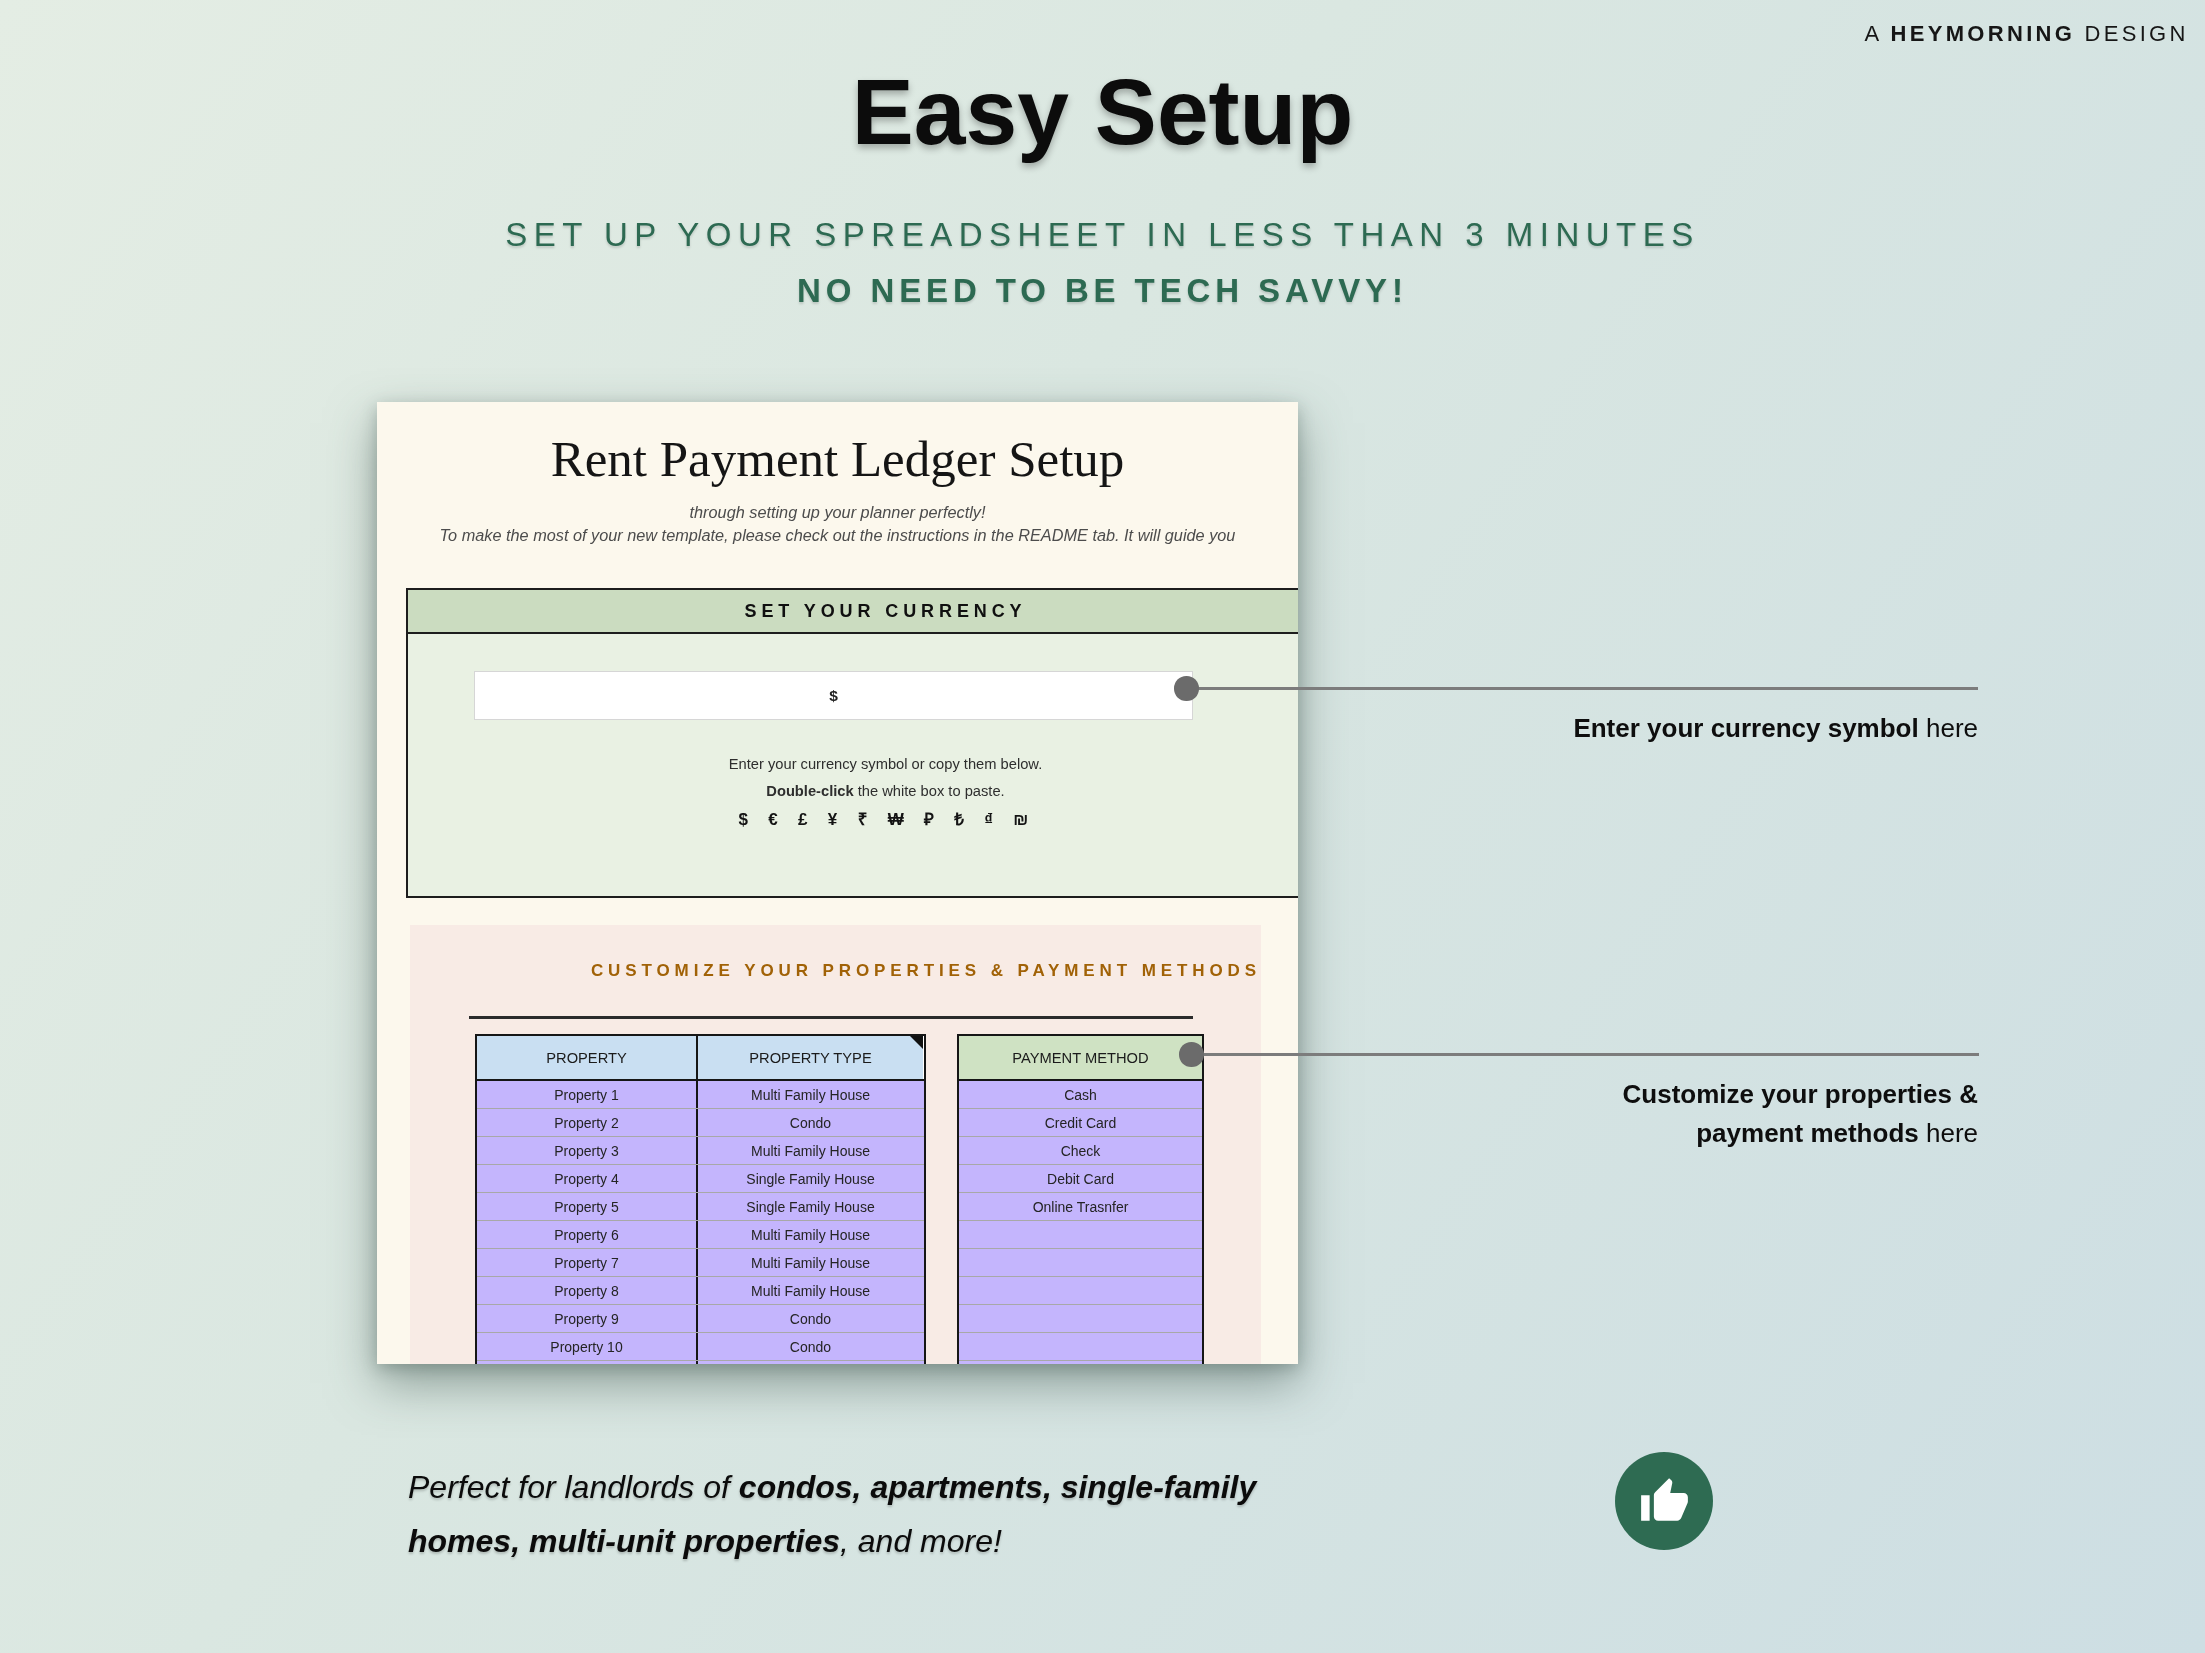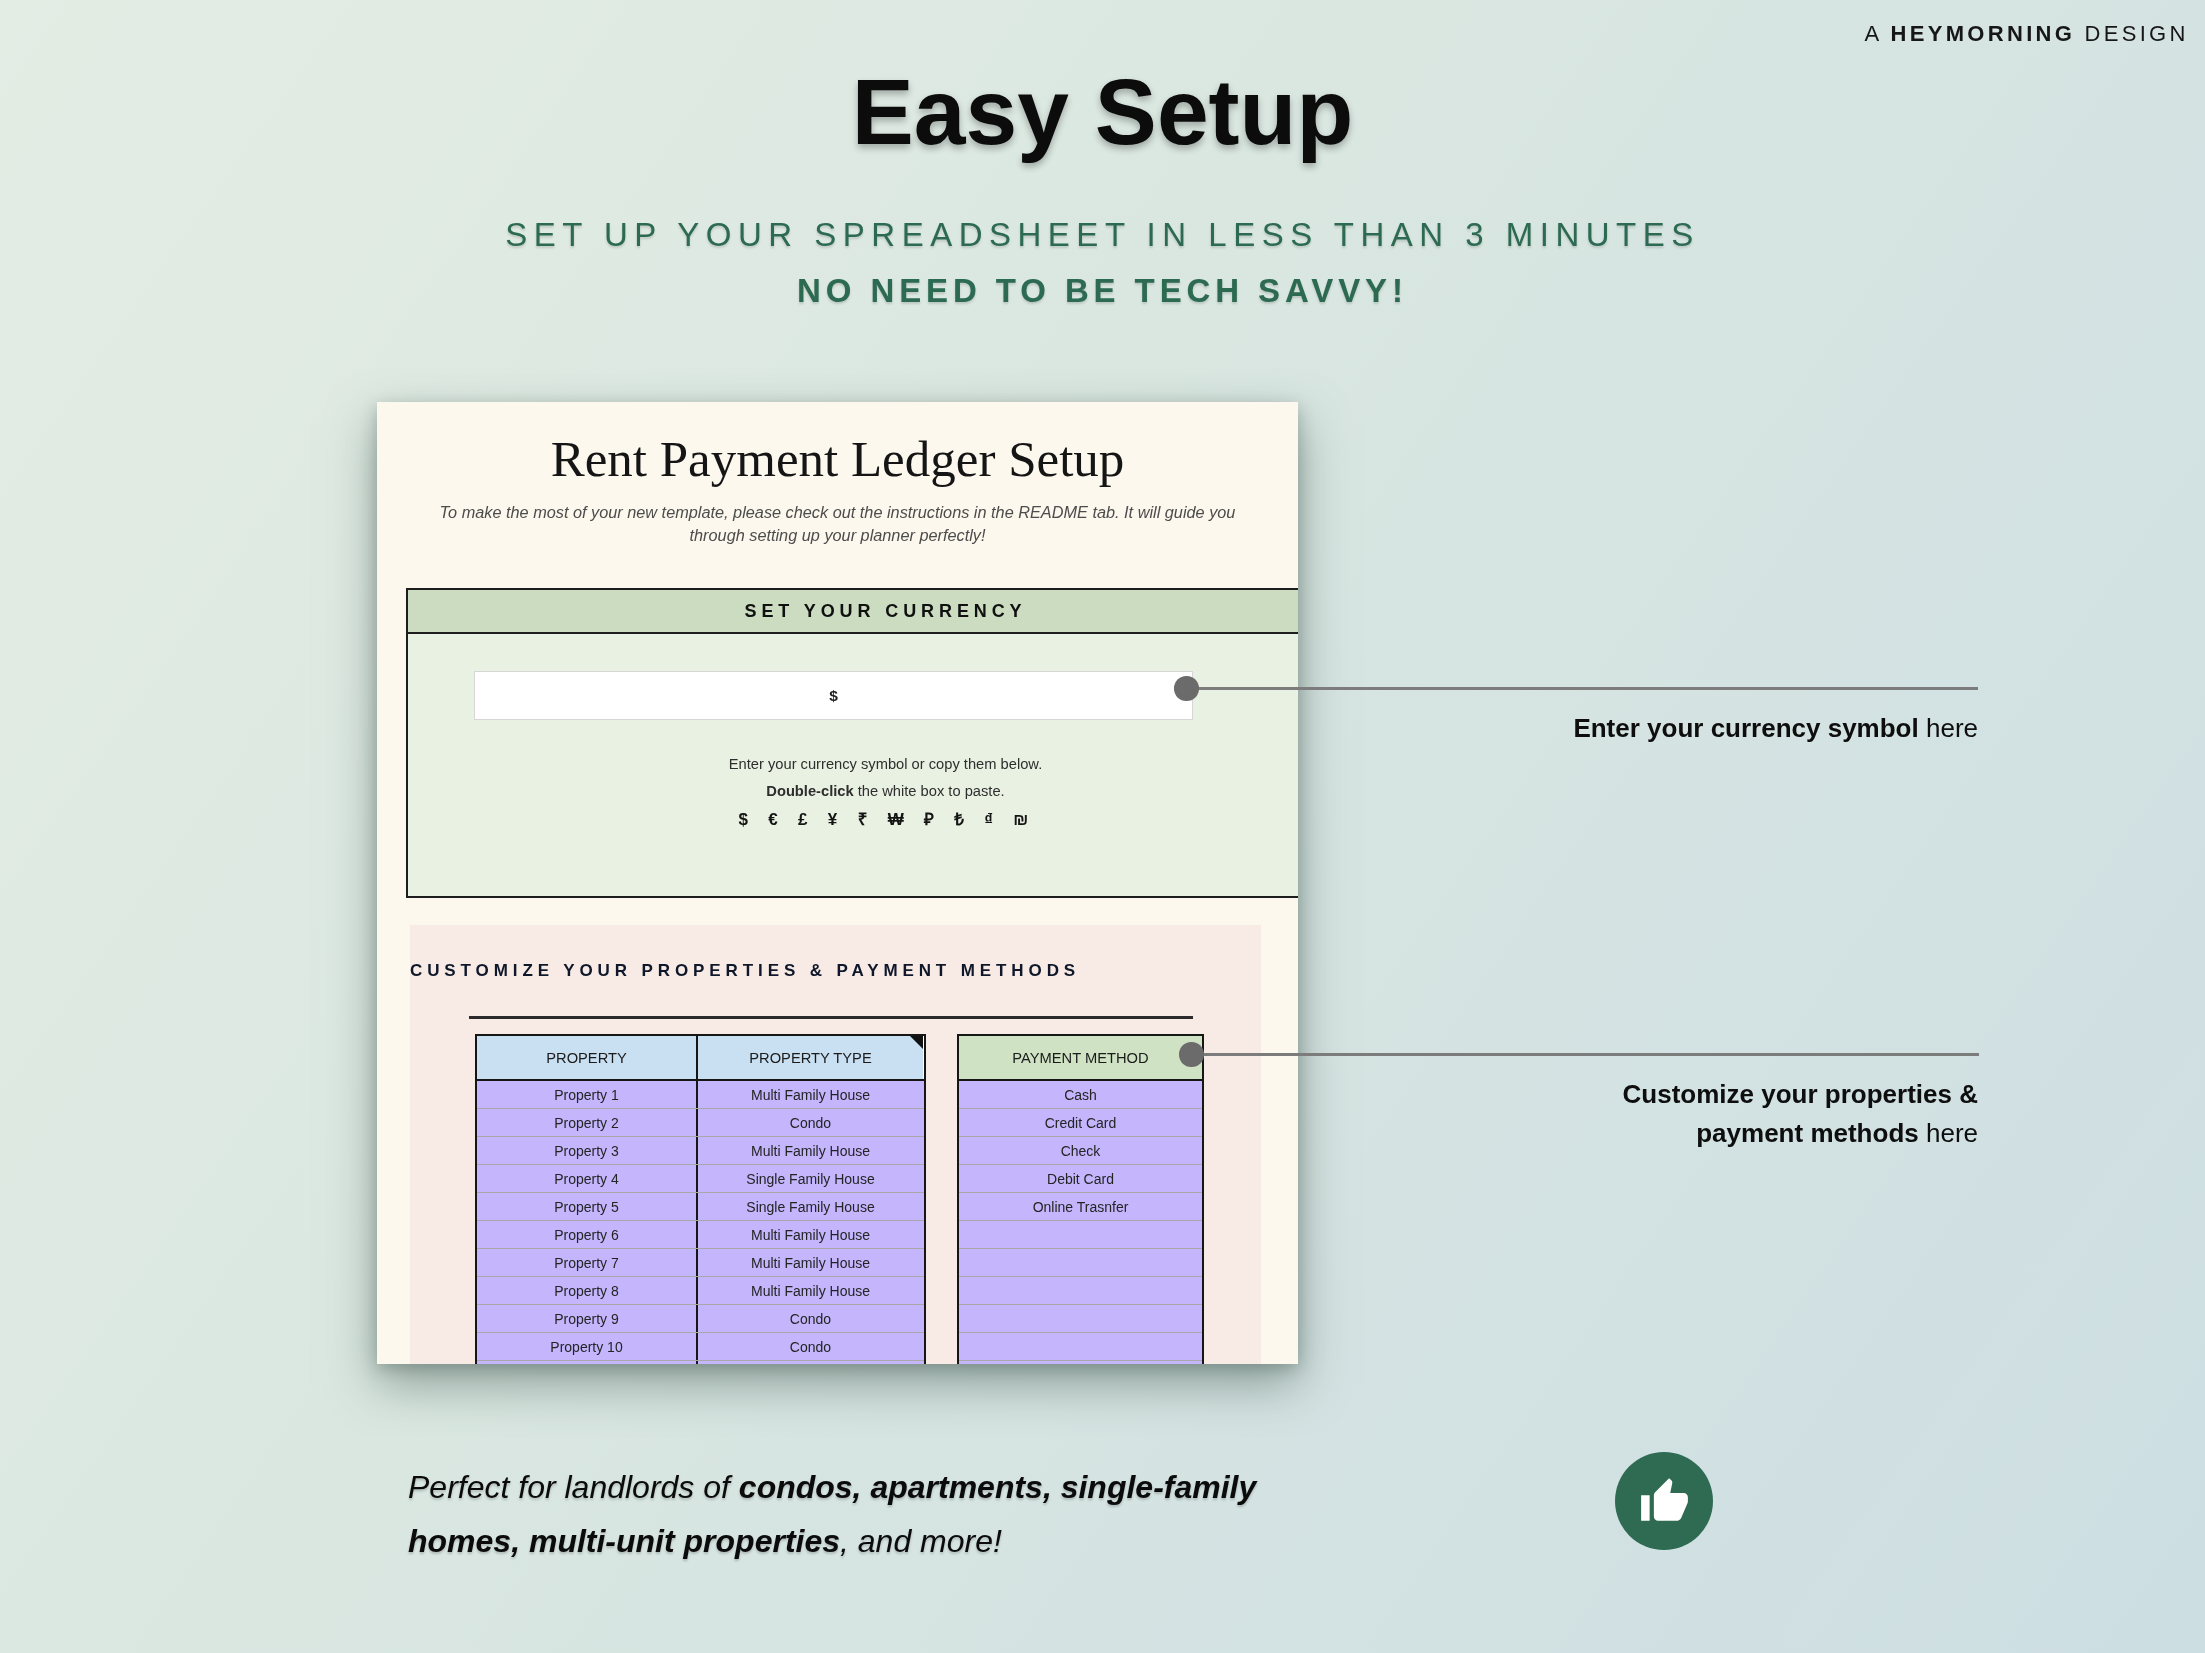--- a/index.html
+++ b/index.html
@@ -38,22 +38,22 @@
   .currency-input{position:absolute;left:66px;top:81px;width:719px;height:49px;background:#fff;
                   border:0.8px solid #d6d6d6;box-sizing:border-box;
                   display:flex;align-items:center;justify-content:center;font-size:15.5px;font-weight:700;color:#222;}
   .help1{position:absolute;top:166px;width:100%;text-align:center;font-size:14.7px;color:#2e2e2e;}
   .help2{position:absolute;top:193px;width:100%;text-align:center;font-size:14.7px;color:#2e2e2e;}
   .help2 b{font-weight:700;}
   .symbols{position:absolute;top:217px;width:100%;text-align:center;
            font-size:17px;font-weight:700;letter-spacing:4.1px;word-spacing:7.4px;color:#141414;}
 
   .pink{position:absolute;left:33px;top:523px;width:851px;height:439px;background:#f8ebe5;}
-  .customize-header{position:absolute;top:36px;width:100%;text-align:left;
-                    font-size:17px;font-weight:700;letter-spacing:4.9px;color:#0f172a;}
+  .customize-header{position:absolute;top:36px;width:100%;text-align:right;
+                    font-size:17px;font-weight:700;letter-spacing:4.9px;color:#a16207;}
   .rule{position:absolute;left:59px;top:91px;width:724px;height:2.5px;background:#2b2b2b;}
 
   .ptable{position:absolute;left:65px;top:109px;width:451px;border:2.5px solid #161616;
           box-sizing:border-box;background:#fff;}
   .paytable{position:absolute;left:547px;top:109px;width:247px;border:2.5px solid #161616;
             box-sizing:border-box;background:#fff;}
   .thead{display:flex;height:43px;border-bottom:2.5px solid #161616;font-size:14.7px;color:#1b1b1b;}
   .thead .hc{display:flex;align-items:center;justify-content:center;box-sizing:border-box;position:relative;}
   .ptable .hc{background:#c9dff2;}
   .ptable .hc.c1{width:219px;}
@@ -95,22 +95,22 @@
 
   <div class="brand"><span>A </span><b>HEYMORNING</b><span> DESIGN</span></div>
 
   <h1 class="title">Easy Setup</h1>
   <div class="sub1">SET UP YOUR SPREADSHEET IN LESS THAN 3 MINUTES</div>
   <div class="sub2">NO NEED TO BE TECH SAVVY!</div>
 
   <div class="card">
     <div class="card-title">Rent Payment Ledger Setup</div>
     <div class="card-intro">
+      <span class="line">through setting up your planner perfectly!</span>
       <span class="line">To make the most of your new template, please check out the instructions in the README tab. It will guide you</span>
-      <span class="line">through setting up your planner perfectly!</span>
     </div>
 
     <div class="currency-box">
       <div class="currency-header">SET YOUR CURRENCY</div>
       <div class="currency-input">
           <span>$</span>
         </div>
       <div class="help1">Enter your currency symbol or copy them below.</div>
       <div class="help2"><b>Double-click</b><span> the white box to paste.</span></div>
       <div class="symbols">$ € £ ¥ ₹ ₩ ₽ ₺ ₫ ₪</div>

